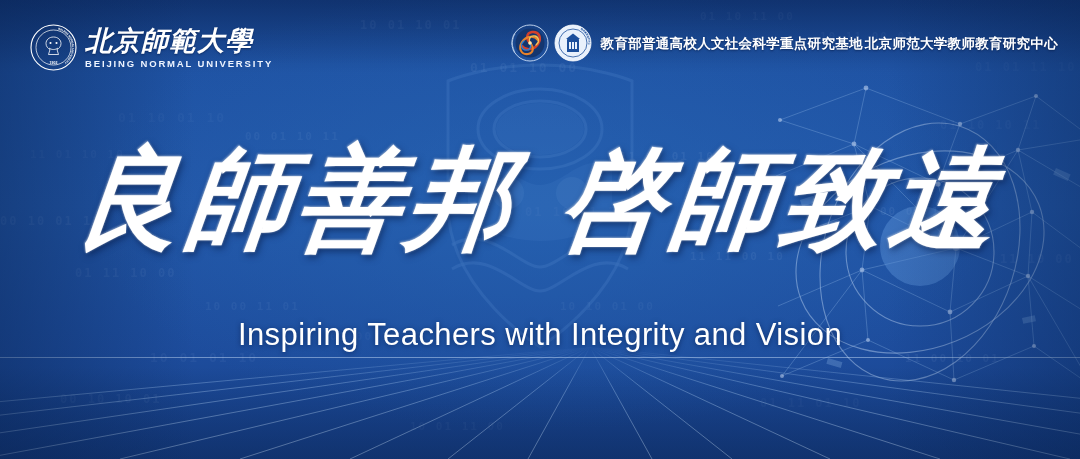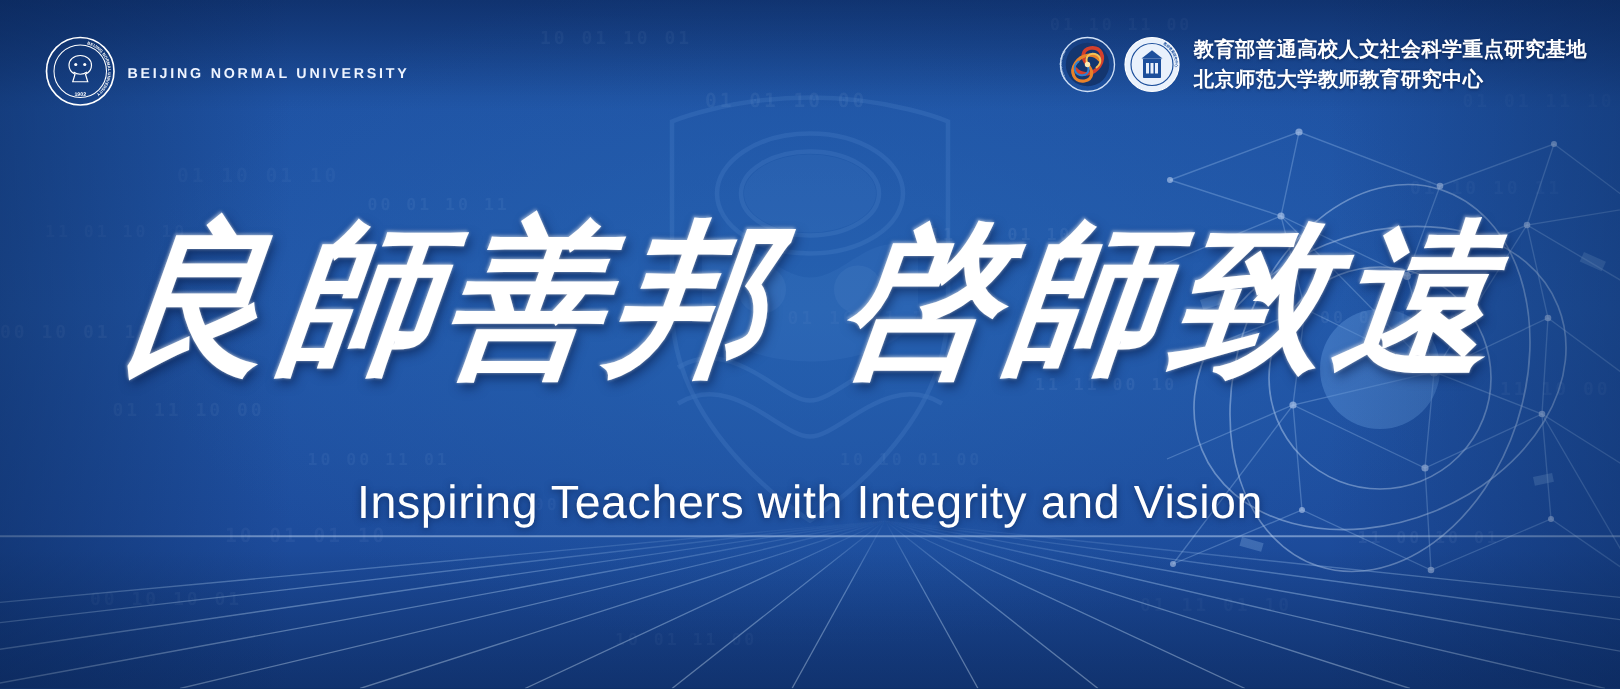--- a/index.html
+++ b/index.html
@@ -105,21 +105,21 @@
   
   .lab-block{
     position:absolute;
     right:22px;top:24px;
     display:flex;align-items:center;gap:7px;
     z-index:6;
   }
   .lab-logos{display:flex;align-items:center;gap:5px;}
   .galaxy{width:38px;height:38px;flex:0 0 38px;position:relative;}
   .lab-seal{width:38px;height:38px;flex:0 0 38px;position:relative;}
-  .lab-names{display:flex;flex-direction:column;gap:2px;padding-left:2px;}
+  .lab-names{display:flex;flex-direction:row;gap:2px;padding-left:2px;}
   .lab-line{
     font-family:"DejaVu Sans","Liberation Sans",sans-serif;
     font-size:13.5px;line-height:18px;
     font-weight:700;
     color:#ffffff;
     white-space:nowrap;
     letter-spacing:.3px;
     text-shadow:0 1px 2px rgba(0,18,56,.55);
   }
 
@@ -333,20 +333,21 @@
           <path d="M38 48 c5 4 13 4 18 0" fill="none" stroke="#ffffff" stroke-width="1.6"></path>
         </g>
         <g fill="#ffffff" font-family="Liberation Sans, sans-serif" font-size="5.6" font-weight="700">
           <path id="ringTop" d="M47 10 a37 37 0 0 1 0 74 a37 37 0 0 1 0 -74" fill="none"></path>
           <text><textPath href="#ringTop" startOffset="4%">BEIJING NORMAL UNIVERSITY</textPath></text>
         </g>
         <text x="47" y="80" text-anchor="middle" fill="#ffffff" font-family="Liberation Sans, sans-serif" font-size="7" font-weight="700">1902</text>
       </svg>
     </div>
     <div class="bnu-word">
+      <div class="bnu-cn">北京師範大學</div>
       <div class="bnu-en">BEIJING NORMAL UNIVERSITY</div>
     </div>
   </div>
 
   <div class="lab-block">
     <div class="lab-logos">
       <div class="galaxy">
         <svg viewBox="0 0 76 76" width="38" height="38" aria-hidden="true">
           <circle cx="38" cy="38" r="36" fill="none" stroke="#cfe0f6" stroke-width="1.8"></circle>
           <circle cx="38" cy="38" r="29" fill="#14366f"></circle>

